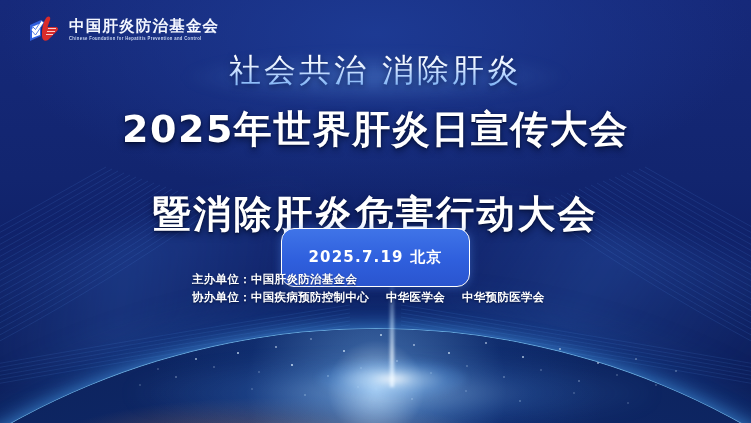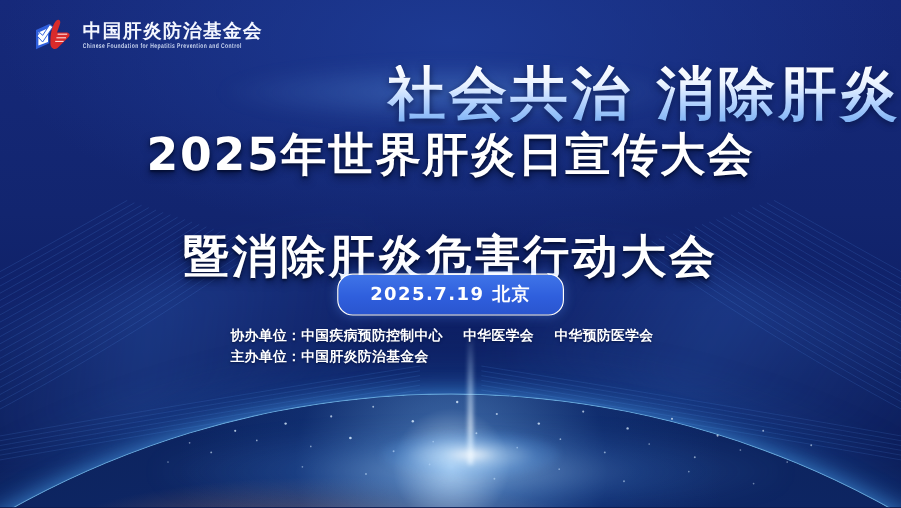--- a/index.html
+++ b/index.html
@@ -147,24 +147,24 @@
     white-space: nowrap;
     transform: scaleY(1.35);
     transform-origin: left center;
   }
 
   
   .slogan {
     position: absolute;
     left: 0; right: 0;
     top: 54px;
-    text-align: right;
+    text-align: center;
     font-family: "DejaVu Sans", "Liberation Sans", sans-serif;
-    font-size: 48px;
-    font-weight: 700;
+    font-size: 32px;
+    font-weight: 400;
     letter-spacing: 3px;
     line-height: 1;
     background: linear-gradient(180deg, #ffffff 0%, #eaf3ff 34%, #b9d6ff 62%, #7fb3f5 100%);
     -webkit-background-clip: text;
     background-clip: text;
     color: transparent;
     -webkit-text-fill-color: transparent;
     filter: drop-shadow(0 2px 3px rgba(5,18,60,0.75));
     white-space: nowrap;
   }
@@ -201,21 +201,21 @@
     left: 0; right: 0;
     top: 228px;
     display: flex;
     justify-content: center;
   }
   .badge {
     display: inline-flex;
     align-items: center;
     justify-content: center;
     height: 25px;
-    padding: 4px 26px;
+    padding: 16px 26px;
     border-radius: 13px;
     border: 1.6px solid #ffffff;
     background: linear-gradient(180deg, #3f74e8 0%, #2f5fdd 55%, #2a55cf 100%);
     color: #ffffff;
     font-family: "DejaVu Sans", "Liberation Sans", sans-serif;
     font-size: 15px;
     font-weight: 700;
     letter-spacing: 1.2px;
     white-space: nowrap;
     box-shadow: 0 0 10px rgba(90,150,255,0.40);
@@ -400,20 +400,20 @@
     <div>2025年世界肝炎日宣传大会</div>
     <div class="title-l2">暨消除肝炎危害行动大会</div>
   </div>
 
   <div class="badge-row">
     <div class="badge">2025.7.19  北京</div>
   </div>
 
   <div class="orgs">
     <div>
+      <span>主办单位：</span><span>中国肝炎防治基金会</span>
+    </div>
+    <div>
       <span>协办单位：</span><span>中国疾病预防控制中心</span><span class="spacer"></span><span>中华医学会</span><span class="spacer"></span><span>中华预防医学会</span>
     </div>
-    <div>
-      <span>主办单位：</span><span>中国肝炎防治基金会</span>
-    </div>
   </div>
 
 </div>
 
 </body></html>

